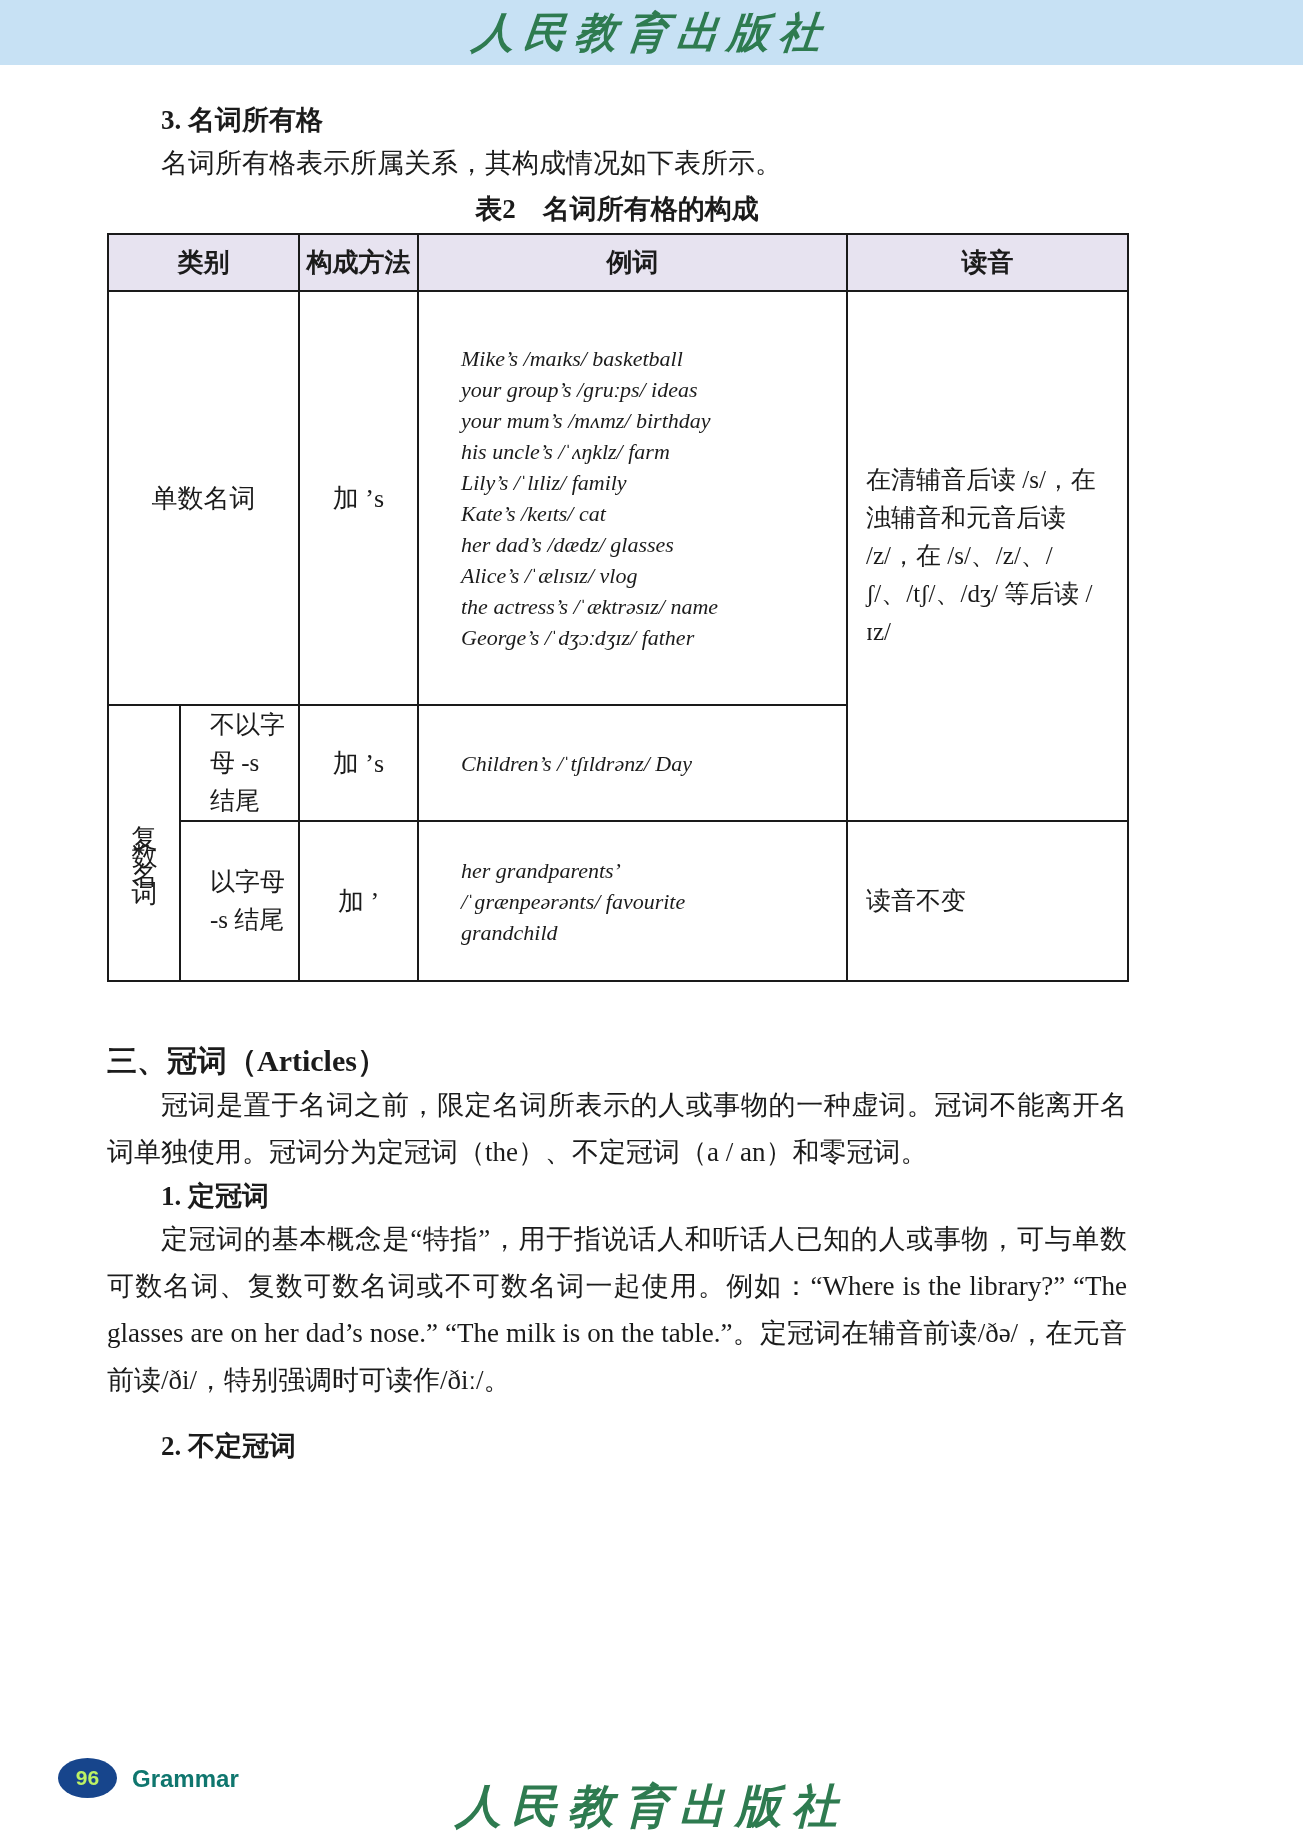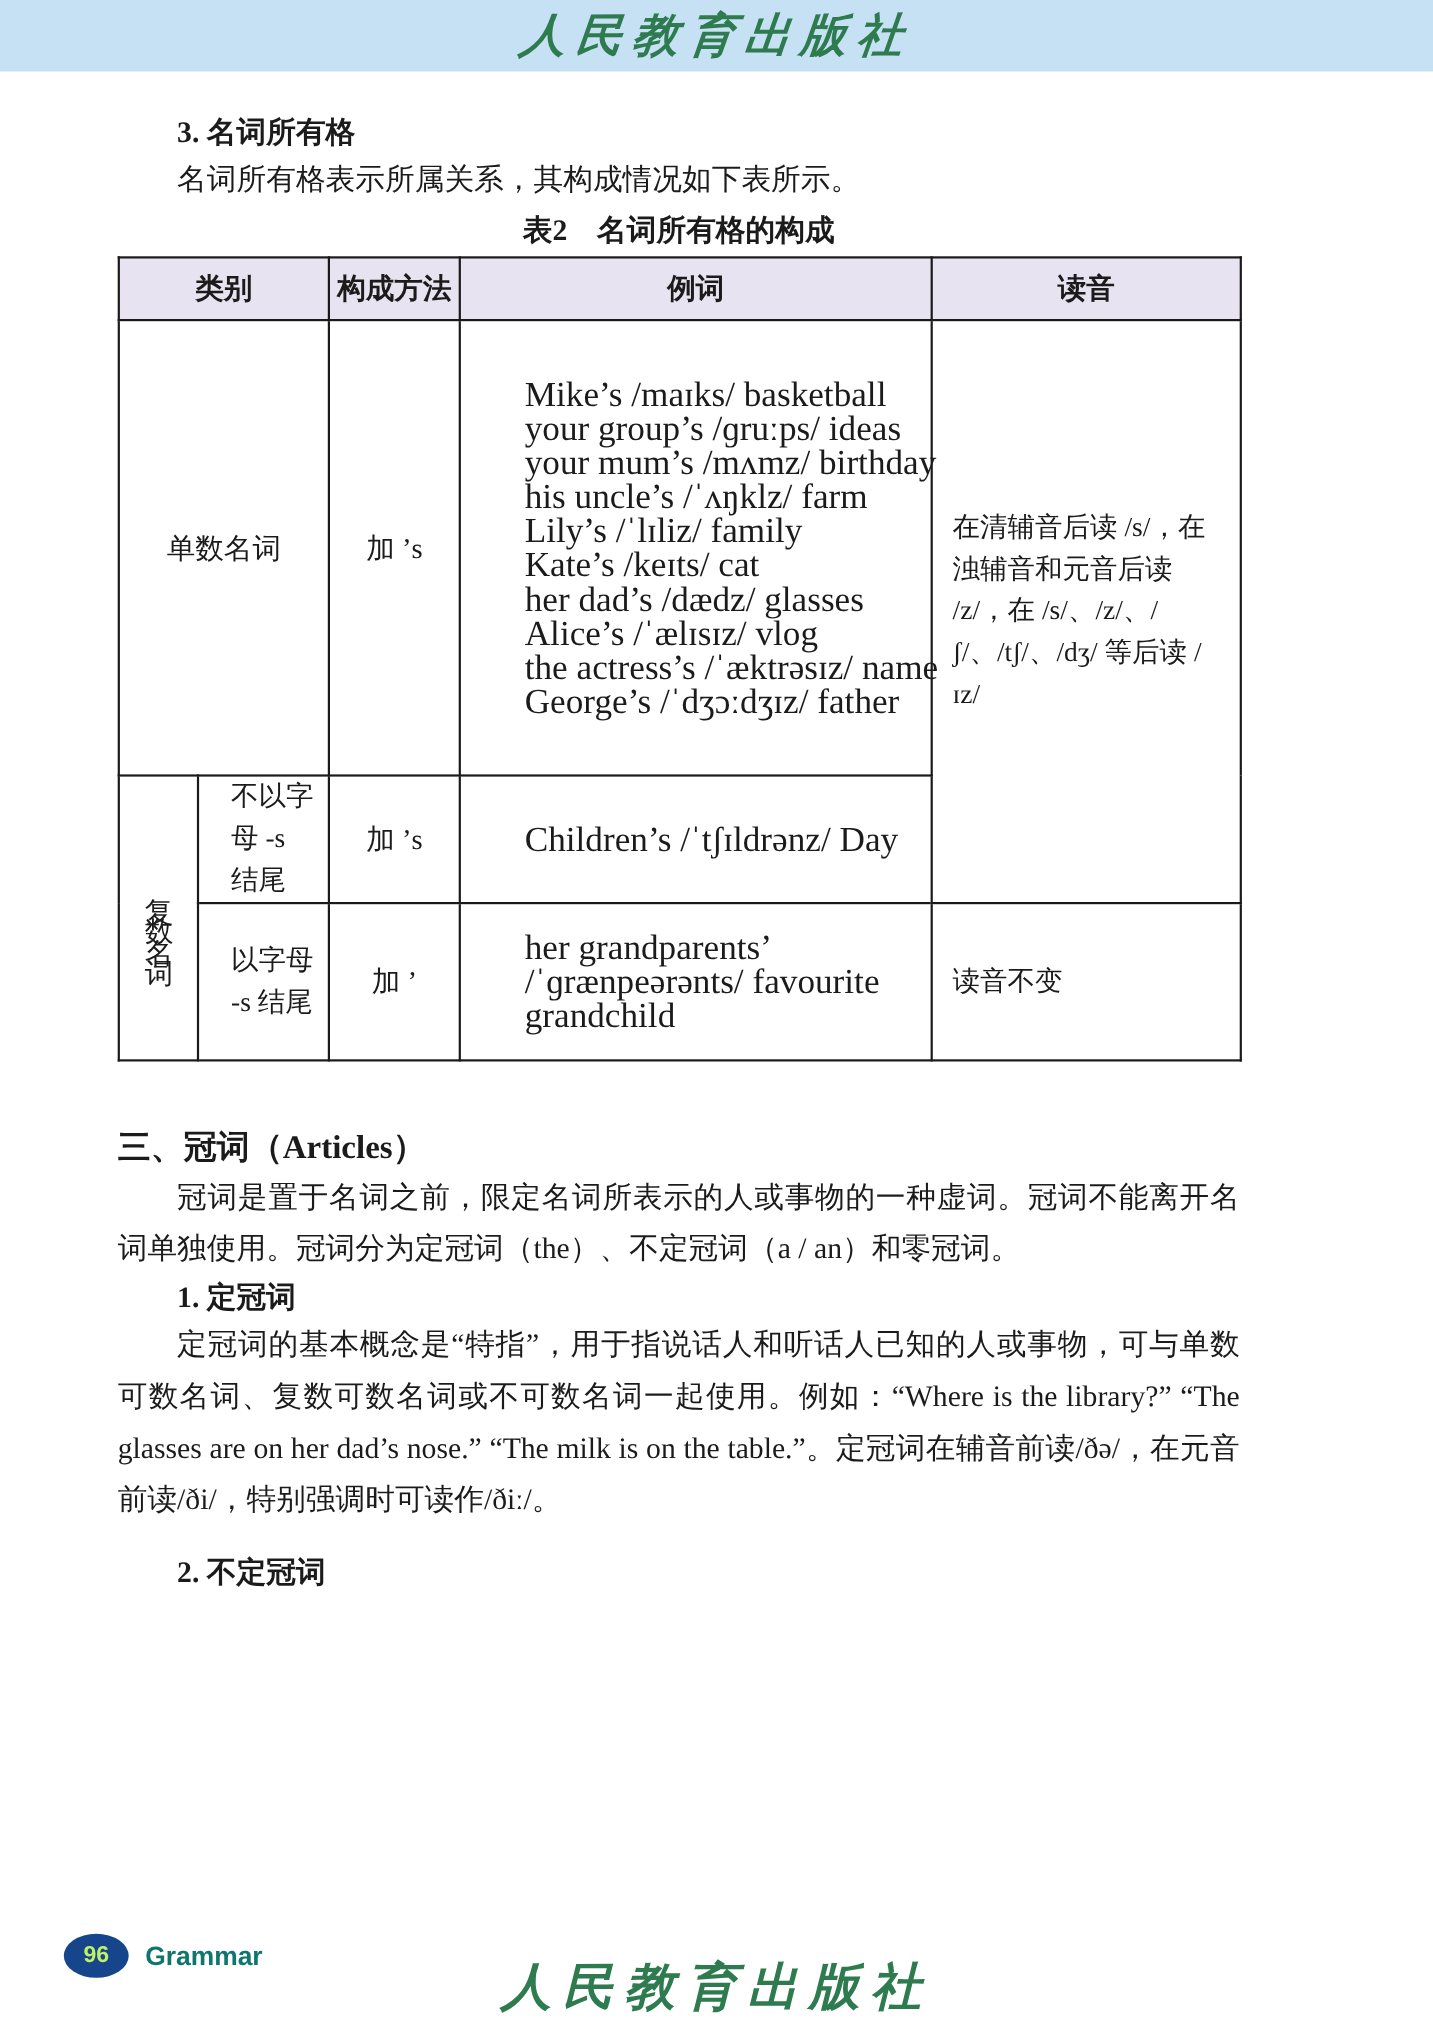--- a/index.html
+++ b/index.html
@@ -59,24 +59,24 @@
     font-weight:normal;
   }
   table.poss th{
     background:#e7e3f0;
     font-size:26px;font-weight:bold;
     text-align:center;vertical-align:middle;
     height:55px;
   }
   tr.row-singular{height:414px;}
   tr.row-plural-1{height:96px;}
-  tr.row-plural-2{height:143px;margin-left:28px;}
+  tr.row-plural-2{height:160px;margin-left:28px;}
   td.cell-center{text-align:center;vertical-align:middle;font-size:26px;}
   td.cell-examples{vertical-align:middle;}
-  .example-lines{padding:0 10px 0 58px;font-size:32px;line-height:31px;}
+  .example-lines{padding:0 10px 0 42px;font-size:22px;line-height:31px;font-style:italic;}
   .example-lines div{white-space:nowrap;}
   td.cell-reading{vertical-align:middle;}
   .reading-text{padding:0 18px;font-size:25px;line-height:38px;text-align:left;}
   td.cell-subcat{vertical-align:middle;}
   .subcat-text{padding:0 10px 0 29px;font-size:25px;line-height:38px;}
   td.cell-vertical{text-align:center;vertical-align:middle;}
   .vertical-text{
     display:inline-block;
     writing-mode:vertical-lr;text-orientation:upright;
     font-size:26px;letter-spacing:18px;line-height:1;

